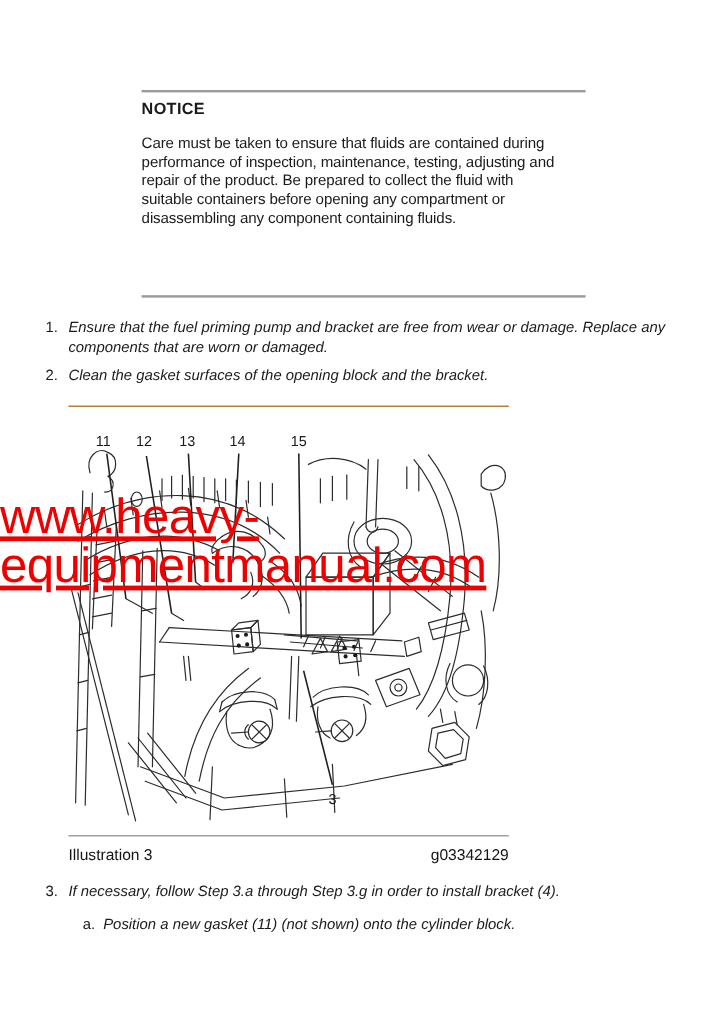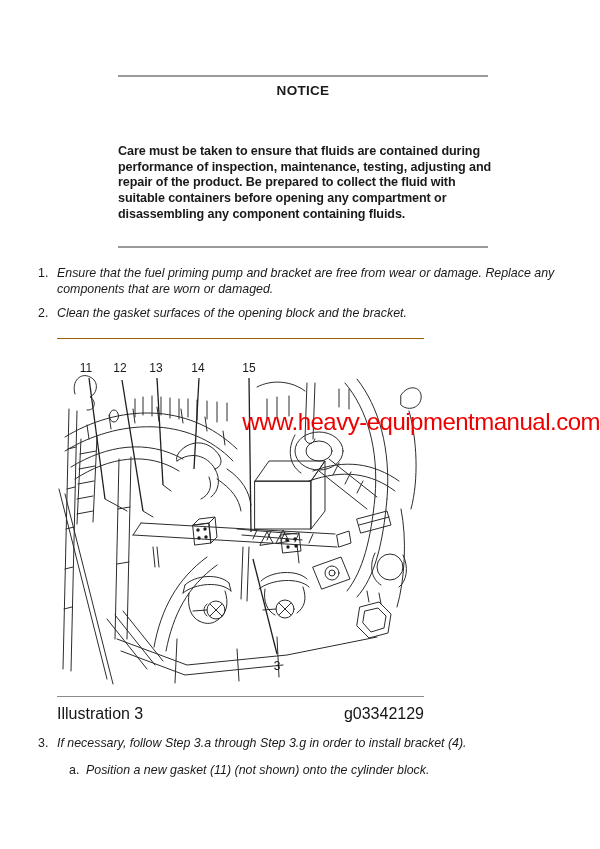--- a/index.html
+++ b/index.html
@@ -9,26 +9,26 @@
     background:#ffffff;
     font-family:"Liberation Sans","DejaVu Sans",sans-serif;
     color:#1a1a1a;
     overflow:hidden;
   }
   .rule{position:absolute;background:#9a9a9a;}
   .notice-top-rule{left:118px;top:75px;width:370px;height:2px;}
   .notice-bottom-rule{left:118px;top:246px;width:370px;height:2px;}
   .notice-title{
     position:absolute;left:118px;top:83px;width:370px;
-    text-align:center;font-weight:bold;font-size:13.5px;letter-spacing:.3px;
+    font-weight:bold;font-size:13.5px;letter-spacing:.3px;
   }
   .notice-para{
     position:absolute;left:118px;width:376px;
-    font-weight:bold;font-size:12.6px;line-height:15.7px;
-    white-space:pre-line;letter-spacing:-0.1px;margin-top:32px;
+    font-weight:normal;font-size:12.6px;line-height:15.7px;
+    white-space:pre-line;letter-spacing:-0.1px;
   }
   .notice-para-1{top:112px;}
   .notice-para-2{top:197px;}
   .step{
     position:absolute;display:flex;
     font-size:12.4px;line-height:15.5px;
   }
   .step .num{flex:0 0 19px;}
   .step .txt{white-space:pre-line;font-style:italic;}
   .step-1{left:38px;top:266px;width:522px;}
@@ -37,26 +37,26 @@
   .step-3a{left:69px;top:763px;width:480px;}
   .step-3a .num{flex:0 0 17px;}
   .illustration{
     position:absolute;left:57px;top:338px;width:367px;height:357px;
     border-top:1px solid #a16207;border-bottom:1px solid #8b8b8b;
   }
   .illustration svg{display:block;}
   .caption-row{
     position:absolute;left:57px;top:705px;width:367px;
     display:flex;justify-content:space-between;
-    font-size:16px;color:#151515;
+    font-size:13px;color:#151515;
   }
   .watermark{
     position:absolute;left:0;top:410px;width:600px;
-    text-align:right;font-size:24px;line-height:1;
-    letter-spacing:-0.5px;z-index:10;pointer-events:none;
+    text-align:left;font-size:41px;line-height:1;
+    letter-spacing:-0.5px;z-index:10;pointer-events:none;text-decoration:underline;
   }
   .art path,.art line,.art circle,.art ellipse,.art polygon,.art polyline{
     fill:none;stroke:#2c2c2c;stroke-width:1;stroke-linecap:round;stroke-linejoin:round;
   }
   .art .dot{fill:#1a1a1a;stroke:none;}
   .leaders line{stroke:#1f1f1f;stroke-width:1.3;}
   .callouts text{
     font-family:"Liberation Sans","DejaVu Sans",sans-serif;
     font-size:12px;fill:#1a1a1a;text-anchor:middle;
   }

